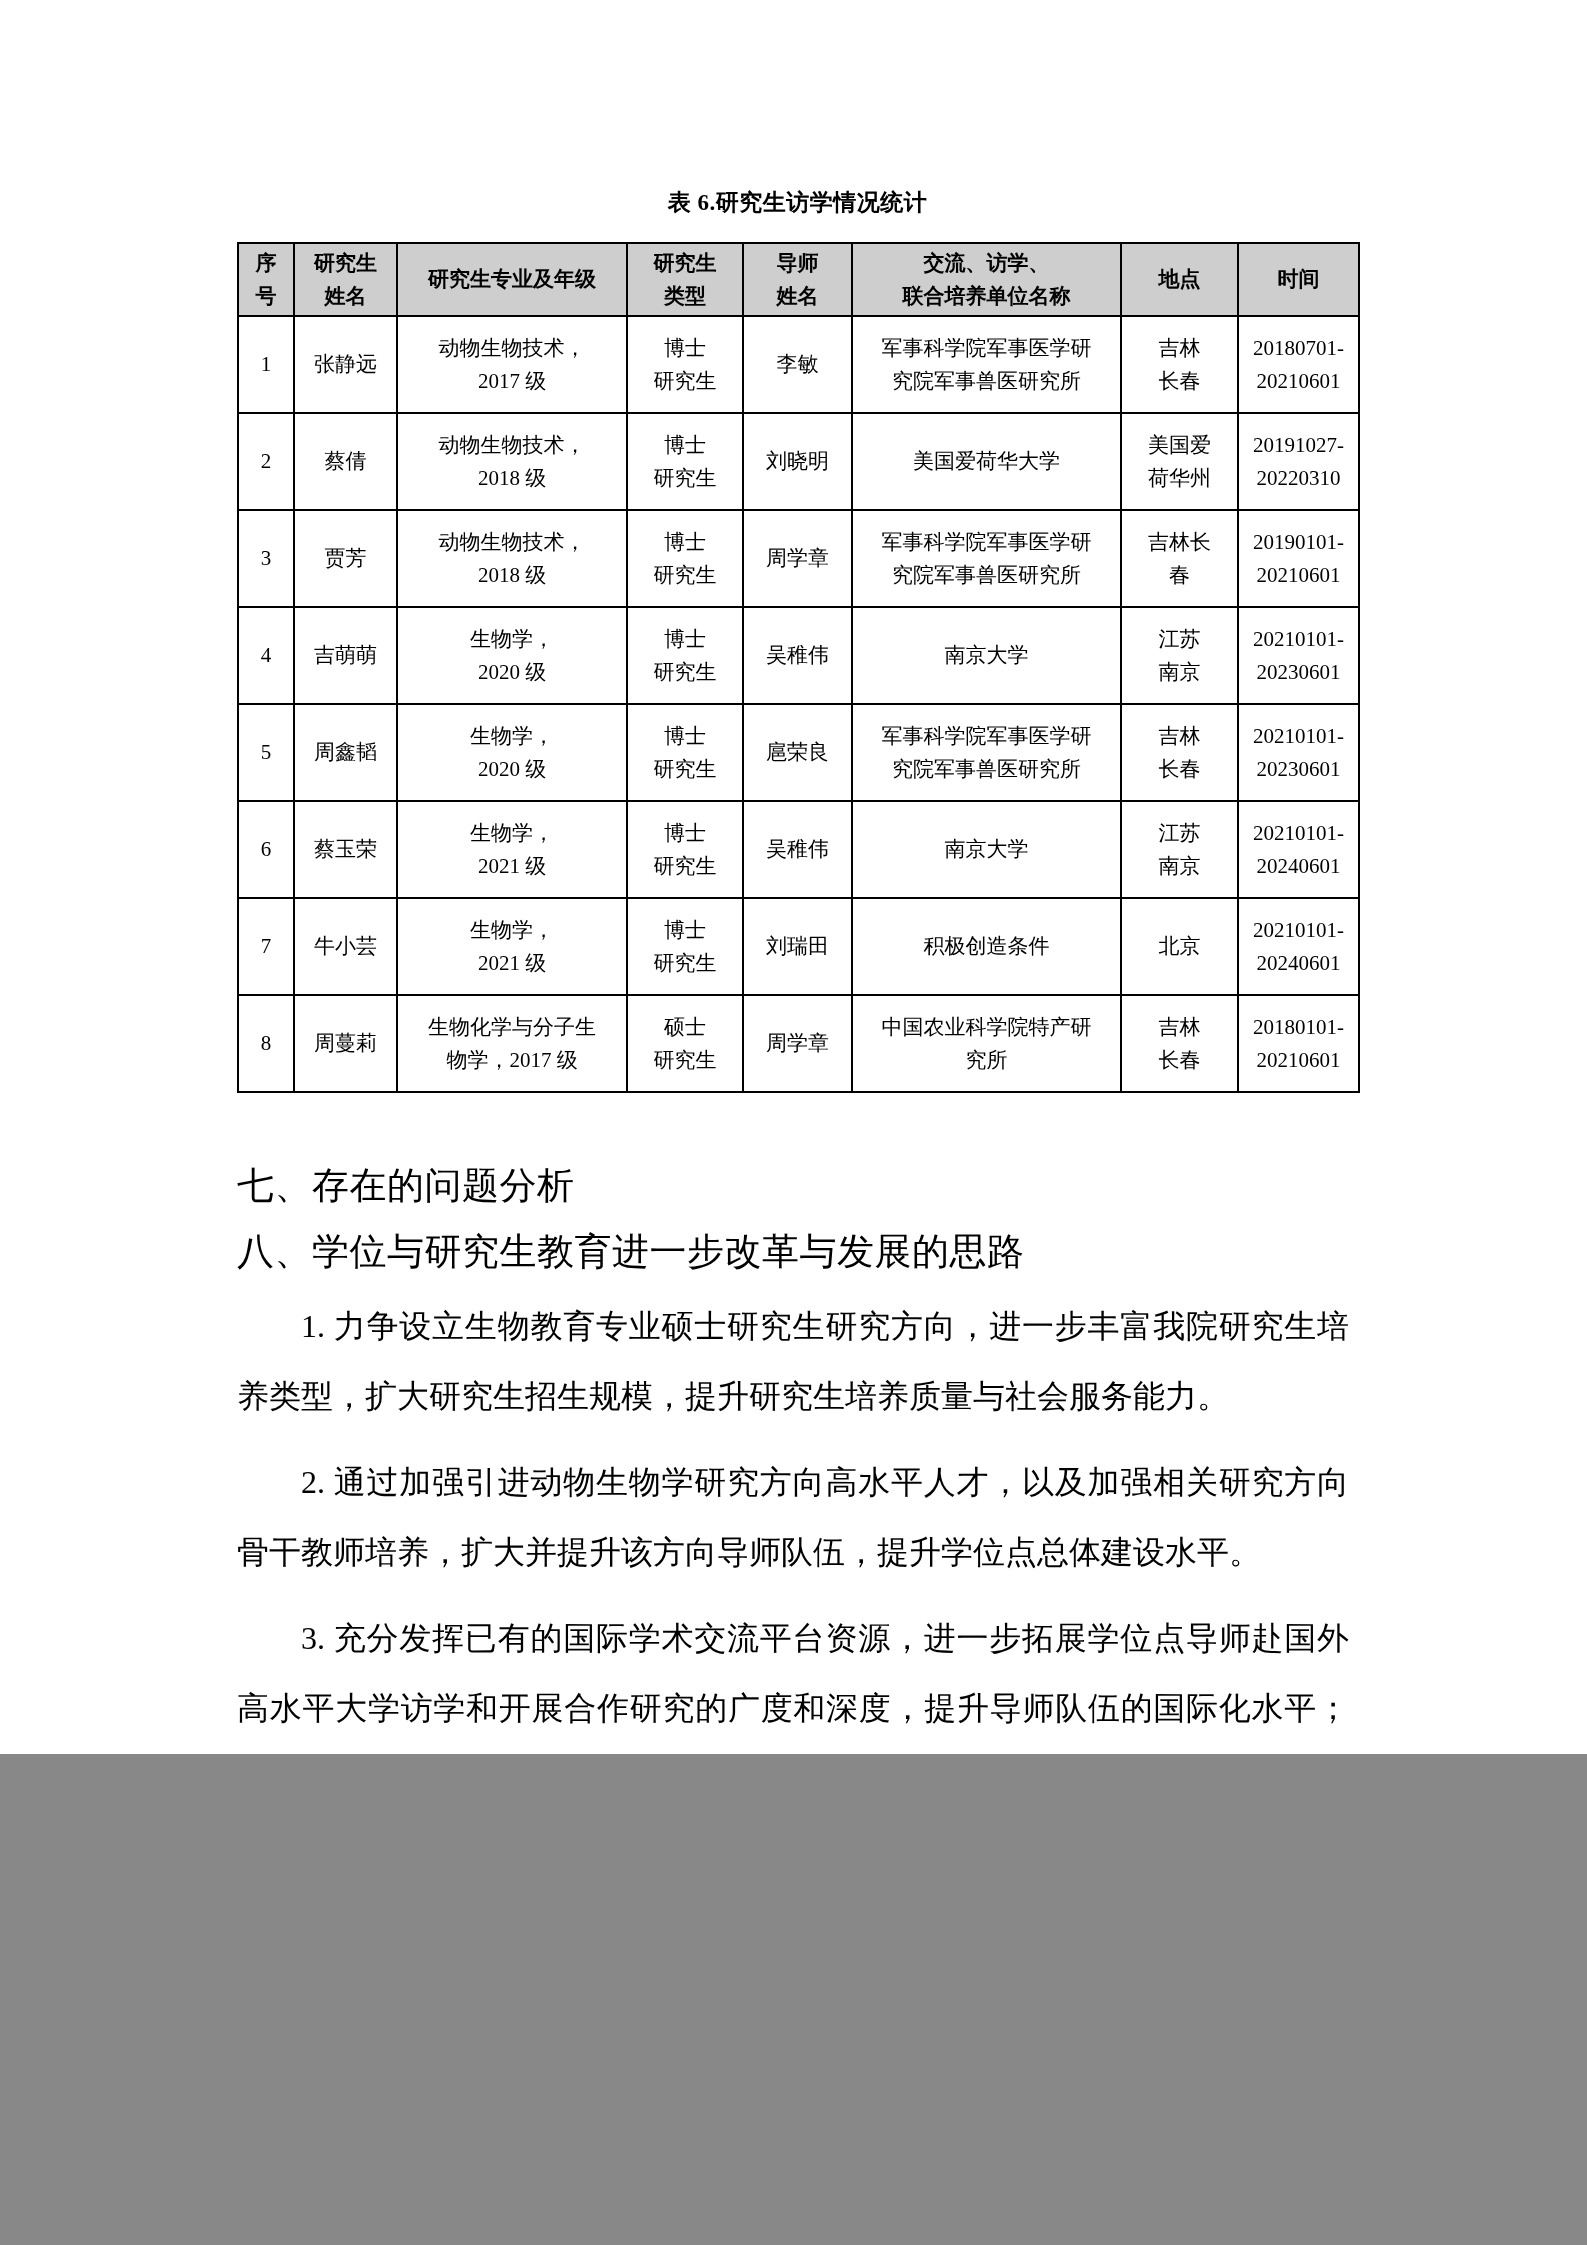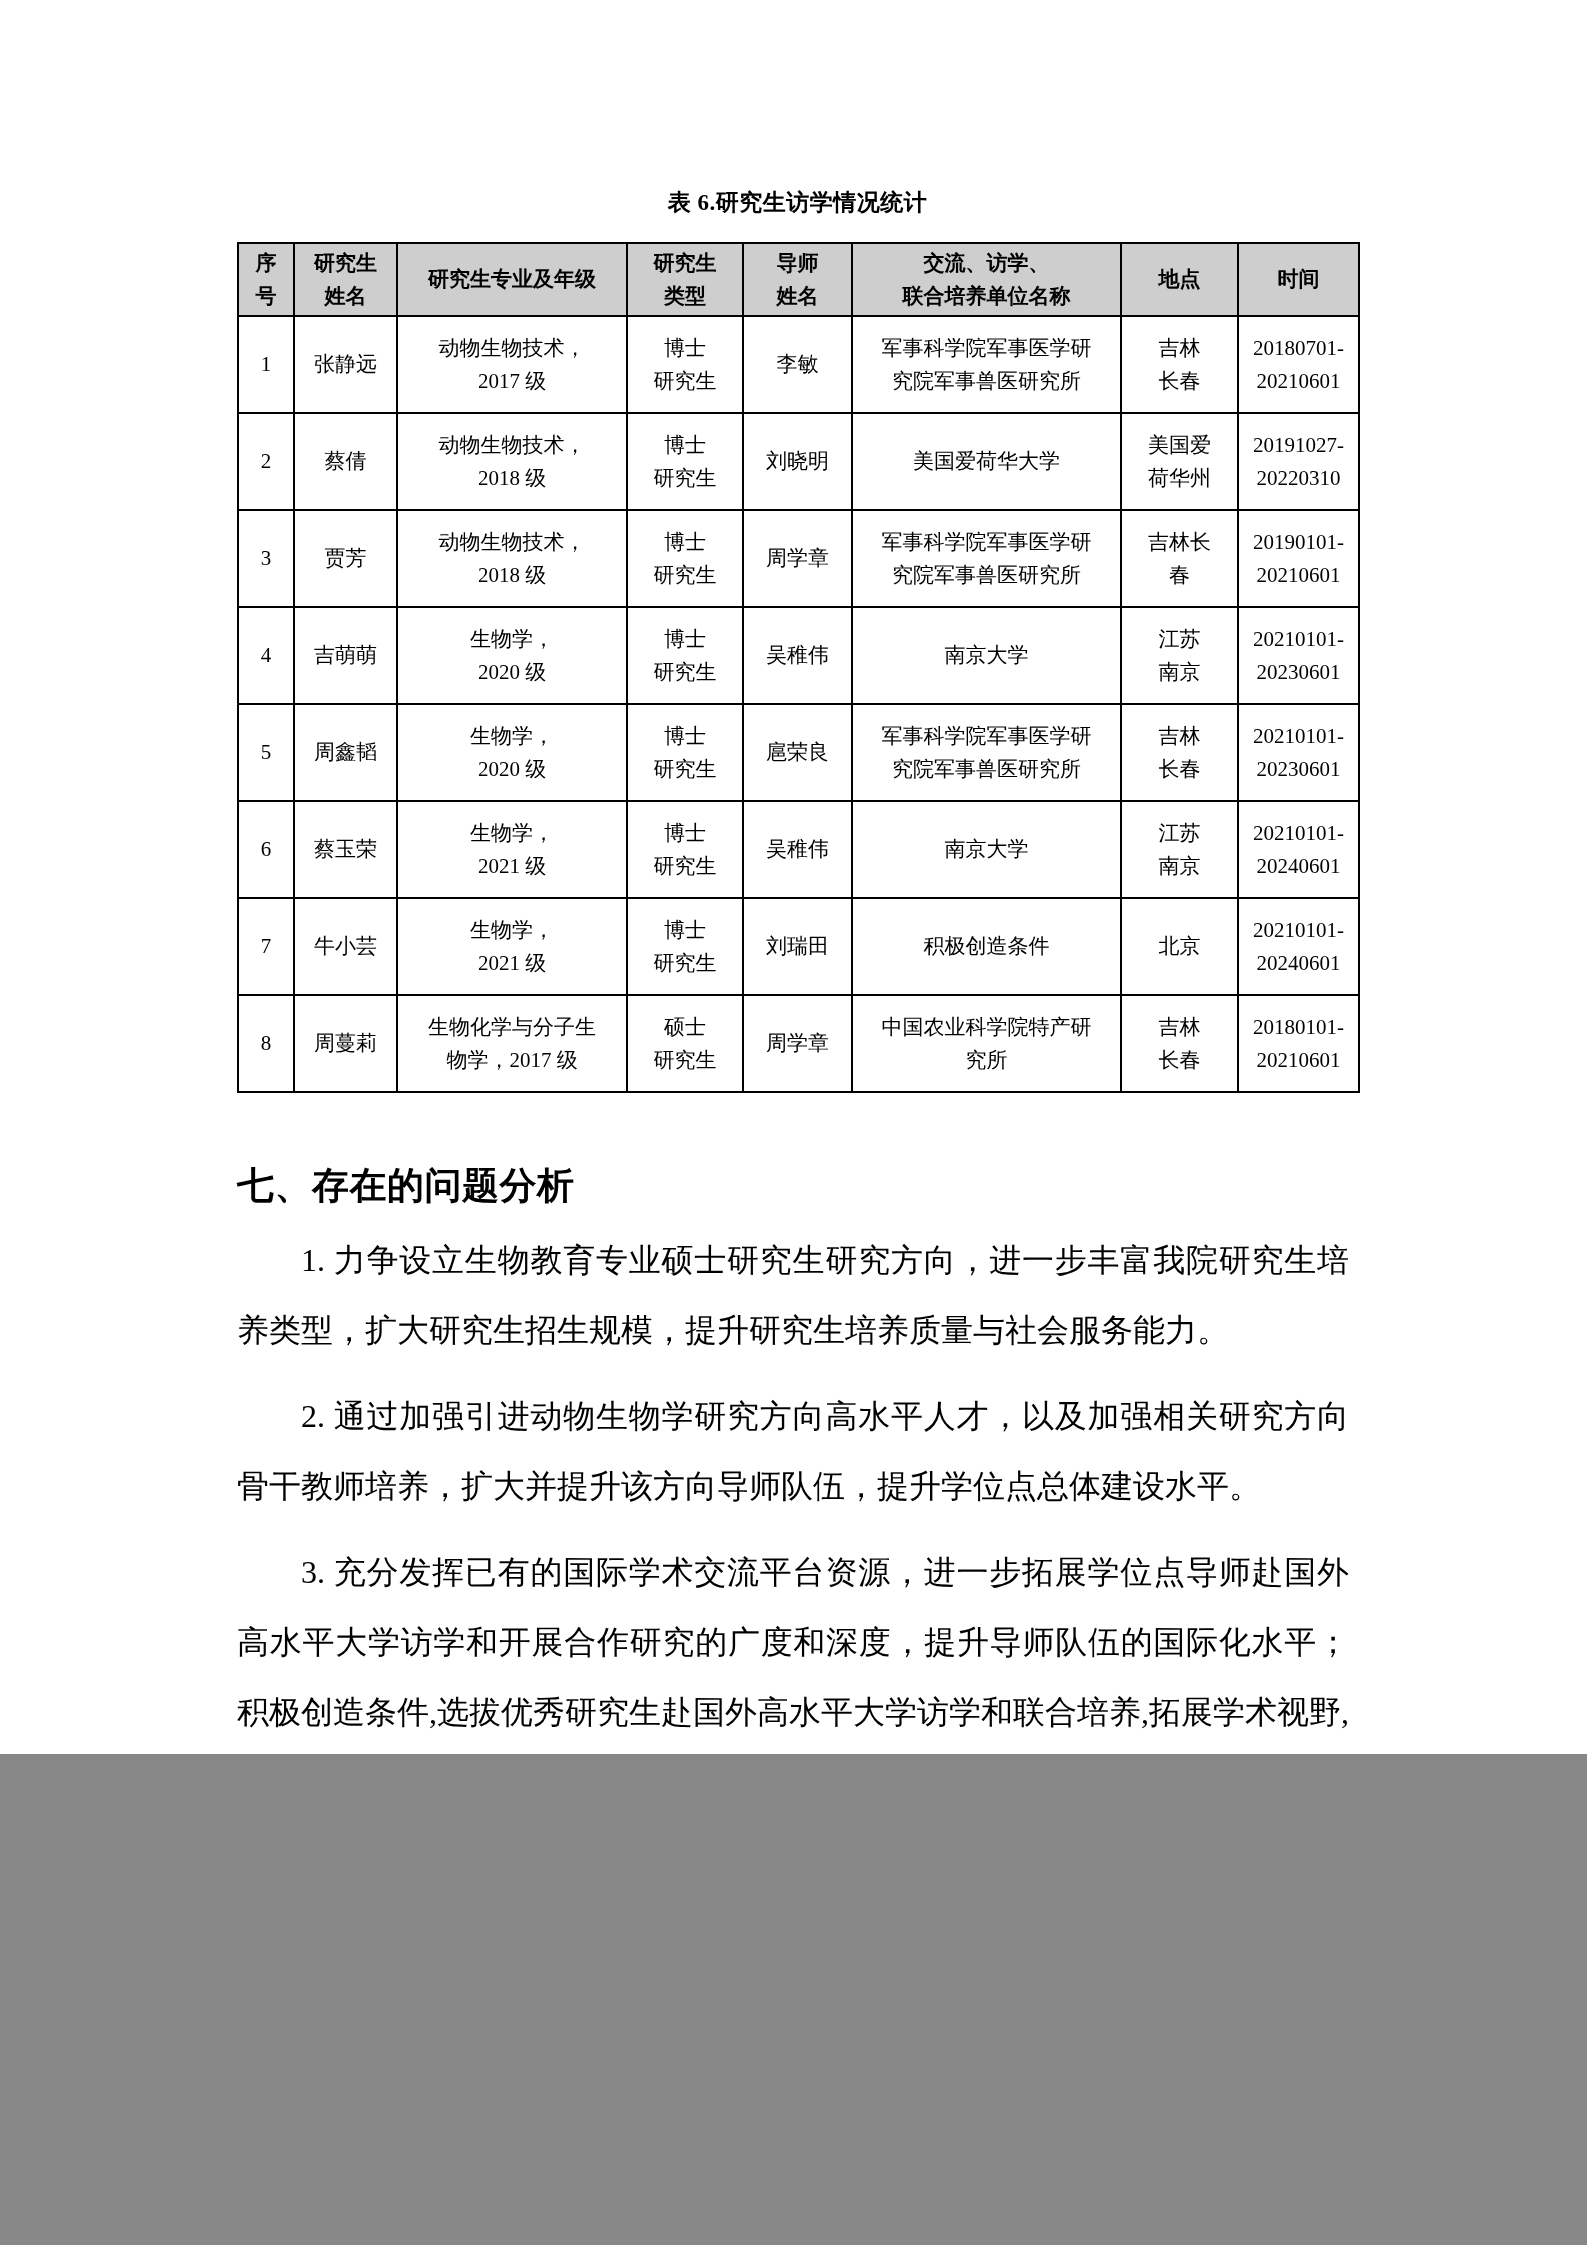--- a/index.html
+++ b/index.html
@@ -43,21 +43,21 @@
   }
   table.stats th {
     background:#cecece;
     font-weight:bold;
     height:67px;
   }
   table.stats td { height:91px; }
   h2.section-heading {
     font-size:37px;
     line-height:46px;
-    font-weight:bold;
+    font-weight:normal;
     margin:70px 0 0 0;
     letter-spacing:0.5px;
   }
   h2.section-heading.second { margin-top:20px; }
   p.body-para {
     width:1112px;
     font-size:32px;
     line-height:70px;
     margin:16px 0 0 0;
     text-indent:64px;
@@ -222,20 +222,21 @@
 长春</td>
             <td>20180101-
 20210601</td>
           </tr>
         </tbody>
     </table>
 
     <h2 class="section-heading">七、存在的问题分析</h2>
 
 
+    <h2 class="section-heading second">八、学位与研究生教育进一步改革与发展的思路</h2>
 
     <p class="body-para">1. 力争设立生物教育专业硕士研究生研究方向，进一步丰富我院研究生培养类型，扩大研究生招生规模，提升研究生培养质量与社会服务能力。</p>
 
     <p class="body-para">2. 通过加强引进动物生物学研究方向高水平人才，以及加强相关研究方向骨干教师培养，扩大并提升该方向导师队伍，提升学位点总体建设水平。</p>
 
     <p class="body-para">3. 充分发挥已有的国际学术交流平台资源，进一步拓展学位点导师赴国外高水平大学访学和开展合作研究的广度和深度，提升导师队伍的国际化水平；积极创造条件,选拔优秀研究生赴国外高水平大学访学和联合培养,拓展学术视野,强化科研思维，提升创新能力。</p>
 
   </div>
 
   <div class="page-number">12</div>

